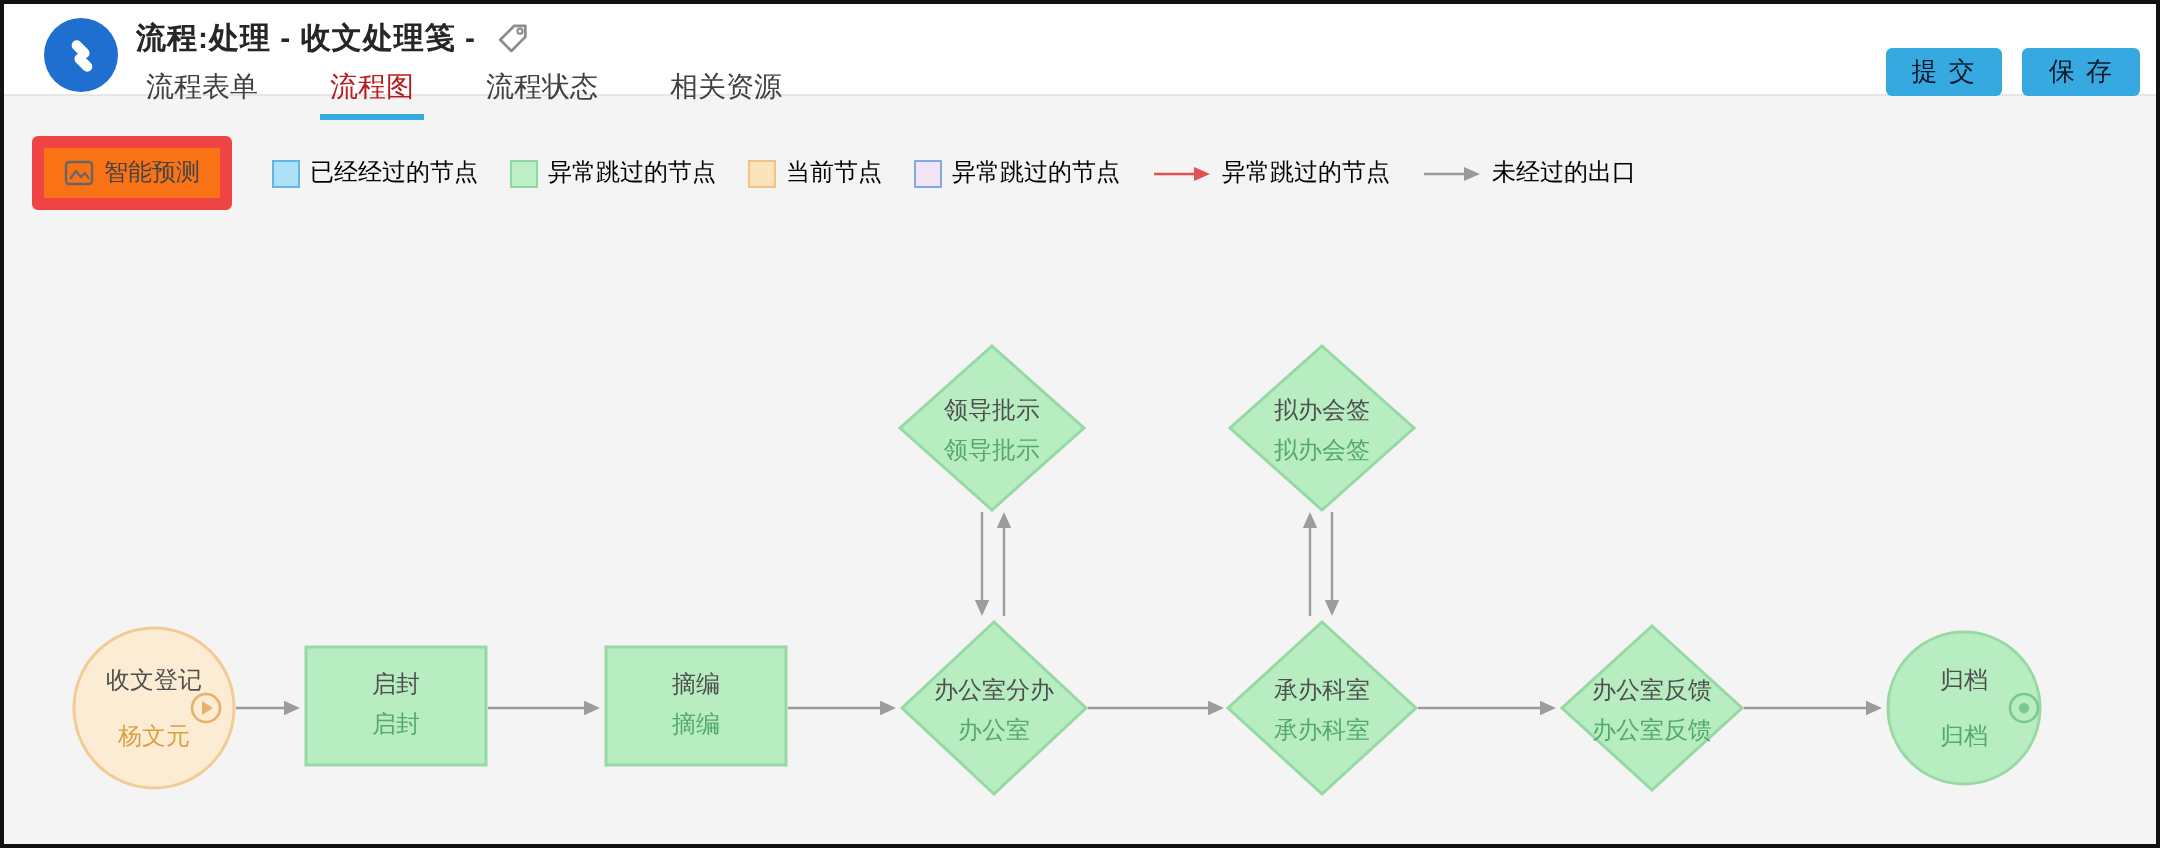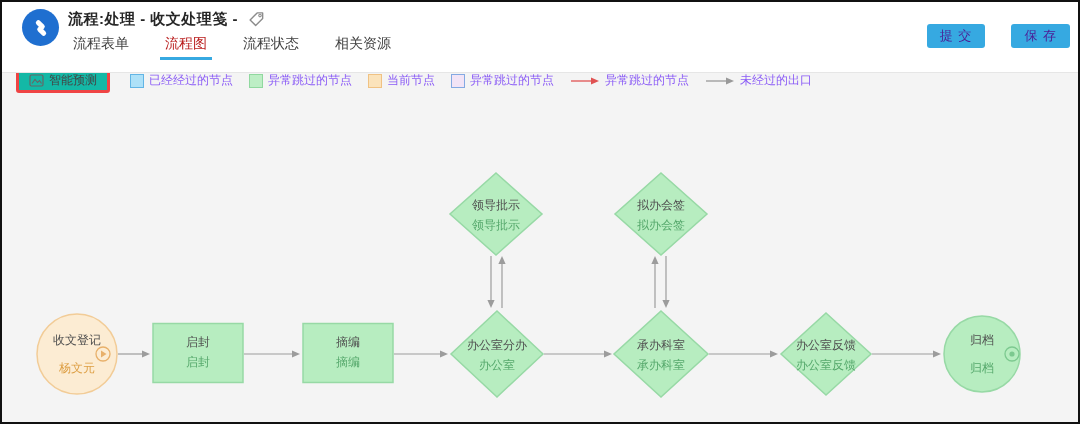--- a/index.html
+++ b/index.html
@@ -5,57 +5,56 @@
   html,body{margin:0;padding:0;background:#e9e9e9;}
   *{box-sizing:border-box;}
   .page{
     position:relative;width:1080px;height:424px;
     background:#f4f4f4;overflow:hidden;
     border:2px solid #111;
     font-family:"Liberation Sans","DejaVu Sans",sans-serif;
   }
   
   .header{
-    position:absolute;left:0;top:0;right:0;height:71px;
+    position:absolute;left:0;top:0;right:0;height:46px;
     background:#ffffff;border-bottom:1px solid #e6e6e6;z-index:3;
   }
   .logo{
     position:absolute;left:20px;top:7px;width:37px;height:37px;border-radius:50%;
     background:#1f6fd0;display:flex;align-items:center;justify-content:center;
   }
   .title-row{position:absolute;left:66px;top:8px;display:flex;align-items:center;gap:8px;}
   .page-title{font-size:15px;font-weight:bold;color:#262626;letter-spacing:.5px;}
   .tag-icon{display:inline-flex;margin-left:2px;}
   .tabs{position:absolute;left:66px;top:31px;display:flex;gap:26px;height:26px;}
   .tab{
     font-size:14px;color:#404040;padding:2px 5px 22px 5px;cursor:pointer;
     border-bottom:3px solid transparent;
   }
   .tab.active{color:#b91c1c;border-bottom-color:#36a9e1;}
   .hdr-buttons{position:absolute;right:8px;top:22px;display:flex;gap:10px;}
   .blue-btn{
-    background:#36a9e1;color:#4c1d95;font-size:13px;border:none;border-radius:3px;
+    background:#36a9e1;color:#0f172a;font-size:13px;border:none;border-radius:3px;
     height:24px;padding:0 13px;cursor:pointer;letter-spacing:1px;
     font-family:inherit;
-    margin-left:16px;
   }
   
   .legend-row{
     position:absolute;left:14px;top:66px;right:8px;display:flex;align-items:center;z-index:2;
   }
   .predict-btn{
-    background:#14b8a6;border:3px solid #ef4444;border-radius:3px;height:25px;
+    background:#f97316;border:6px solid #ef4444;border-radius:3px;height:37px;
     display:inline-flex;align-items:center;gap:5px;padding:0 10px;font-size:12px;color:#444;
     cursor:pointer;font-family:inherit;
   }
   .legend-items{display:flex;align-items:center;margin-left:20px;}
   .legend-item{display:flex;align-items:center;margin-right:16px;}
   .legend-swatch{width:14px;height:14px;border-width:1px;border-style:solid;margin-right:5px;}
   .legend-arrow{margin-right:5px;display:inline-flex;}
-  .legend-label{font-size:12px;color:#8b5cf6;}
+  .legend-label{font-size:12px;color:#000000;}
   
   .flow-svg{position:absolute;left:0;top:0;z-index:1;}
   .flow-svg text{font-family:"Liberation Sans","DejaVu Sans",sans-serif;}
 </style>
 </head>
 <body>
 
 <div class="page">
 
   <svg id="flow-svg" class="flow-svg" width="1080" height="424">

